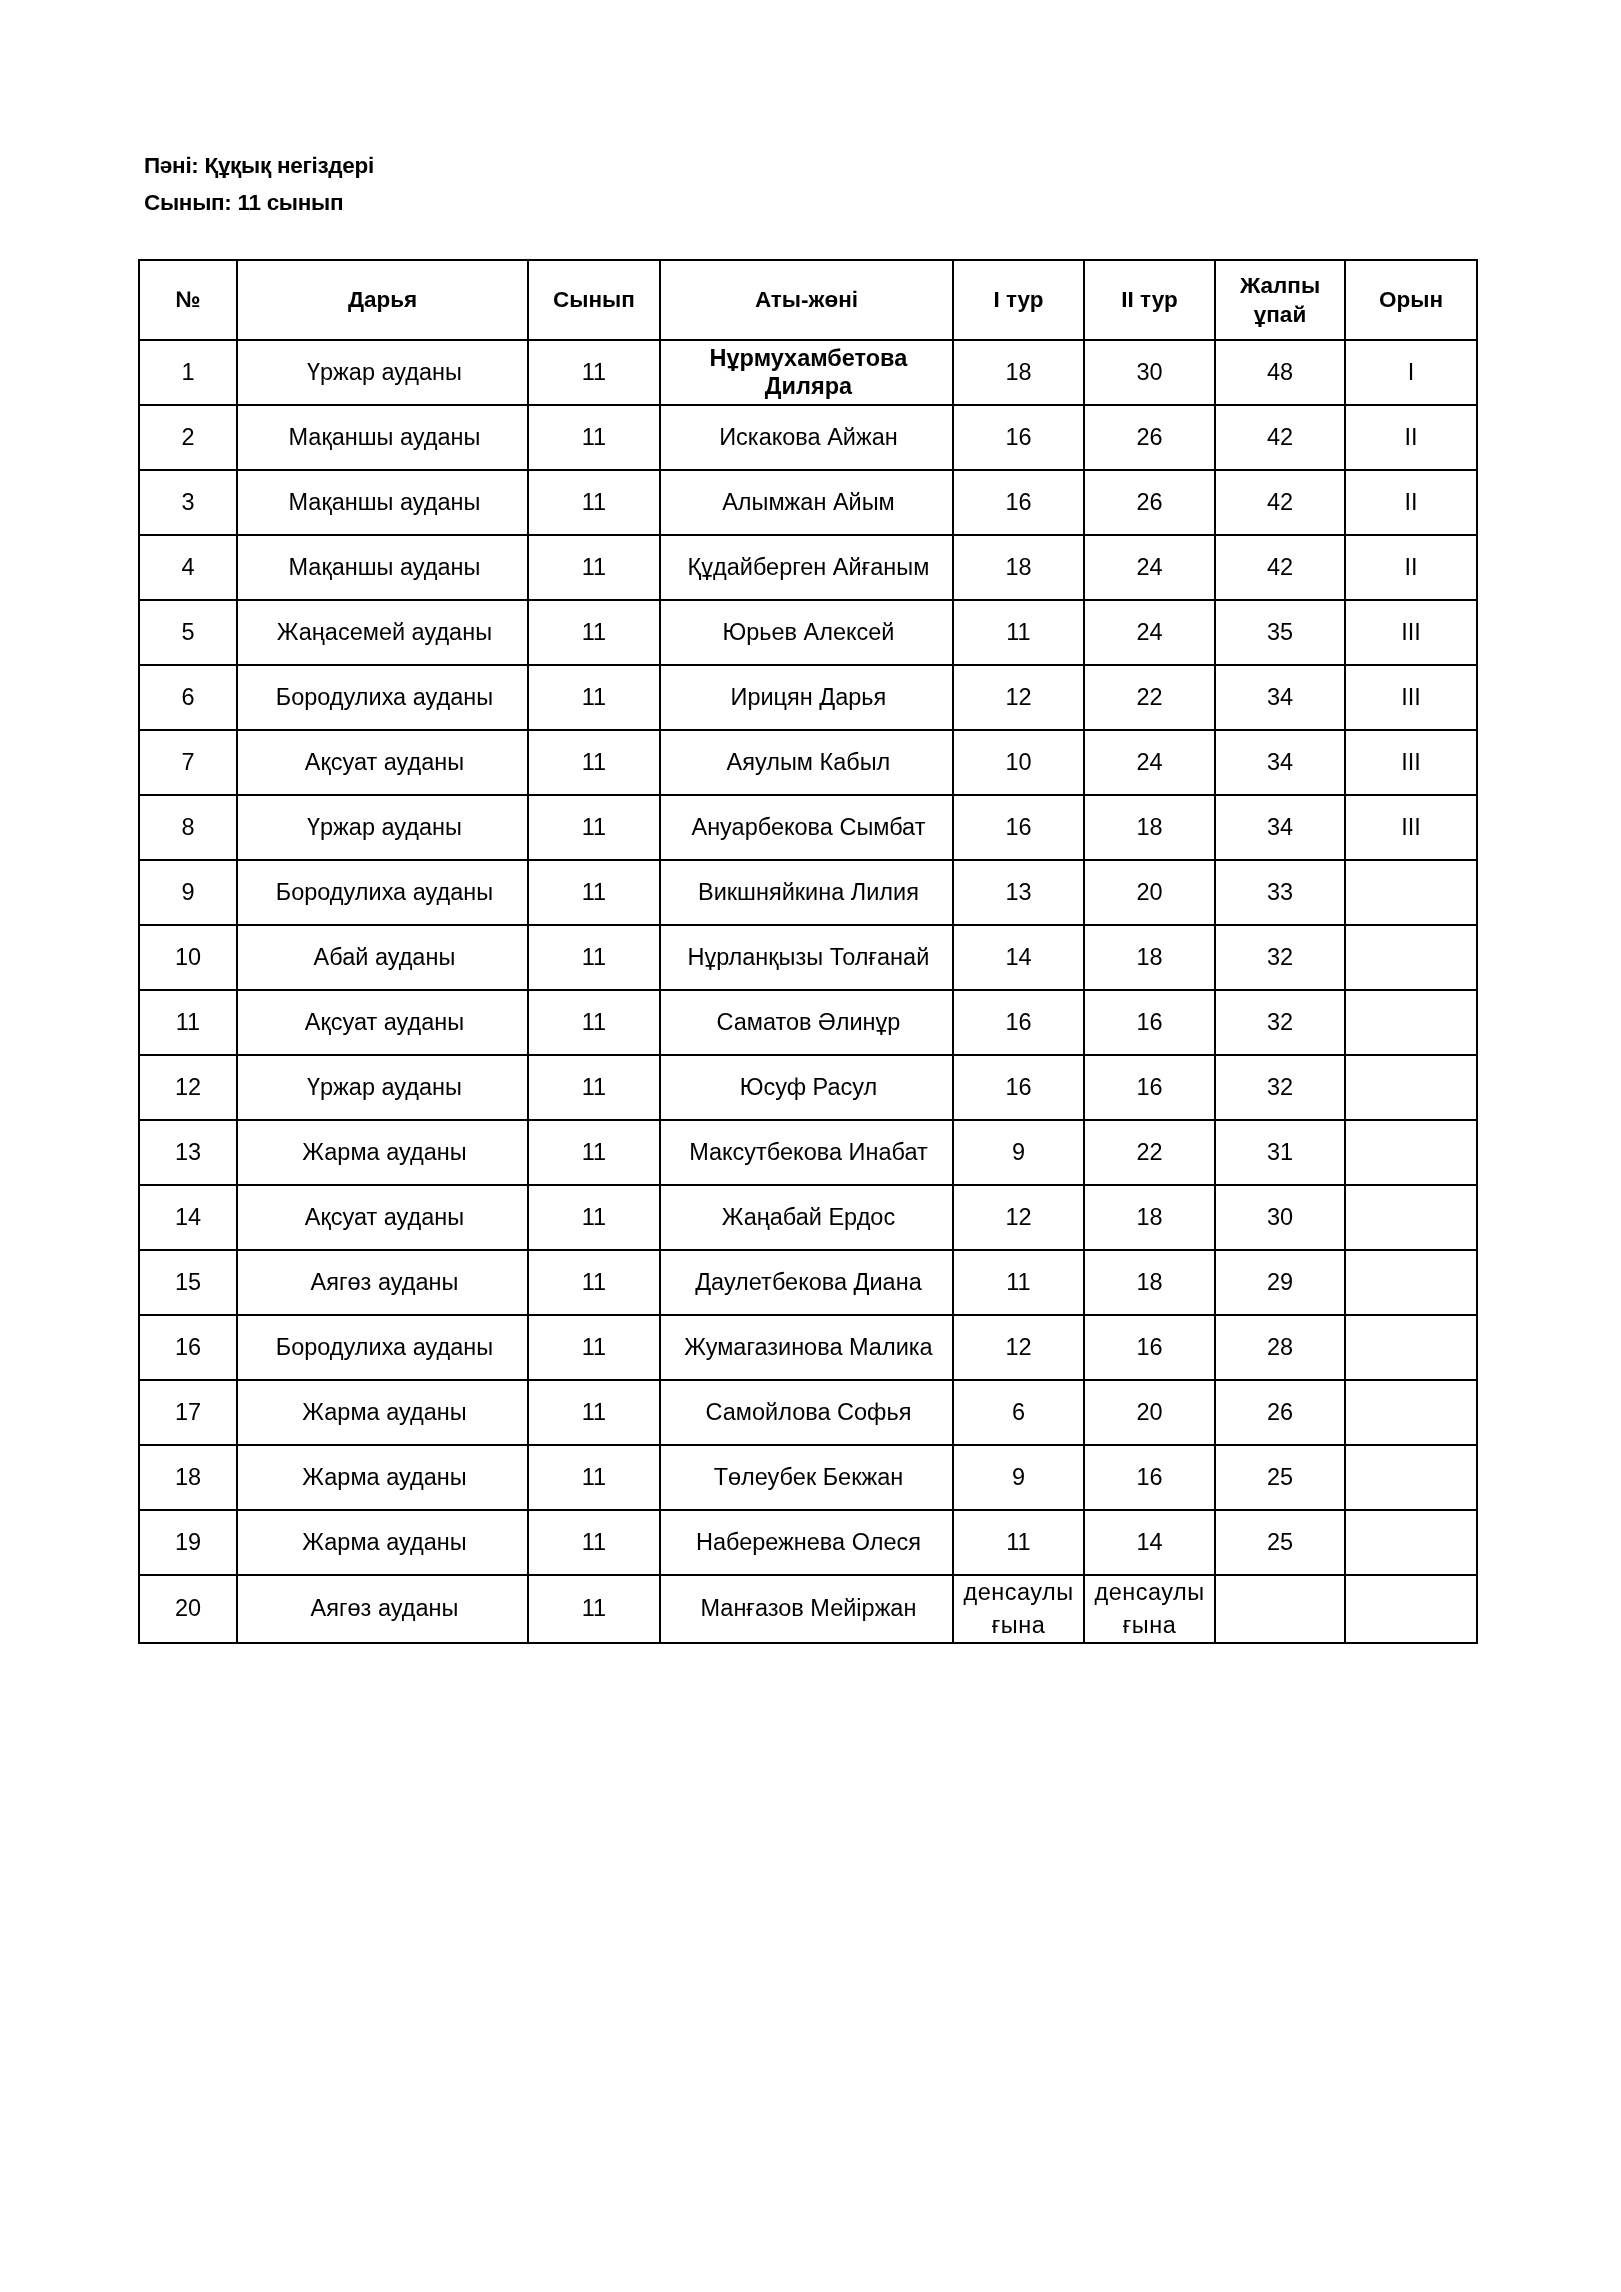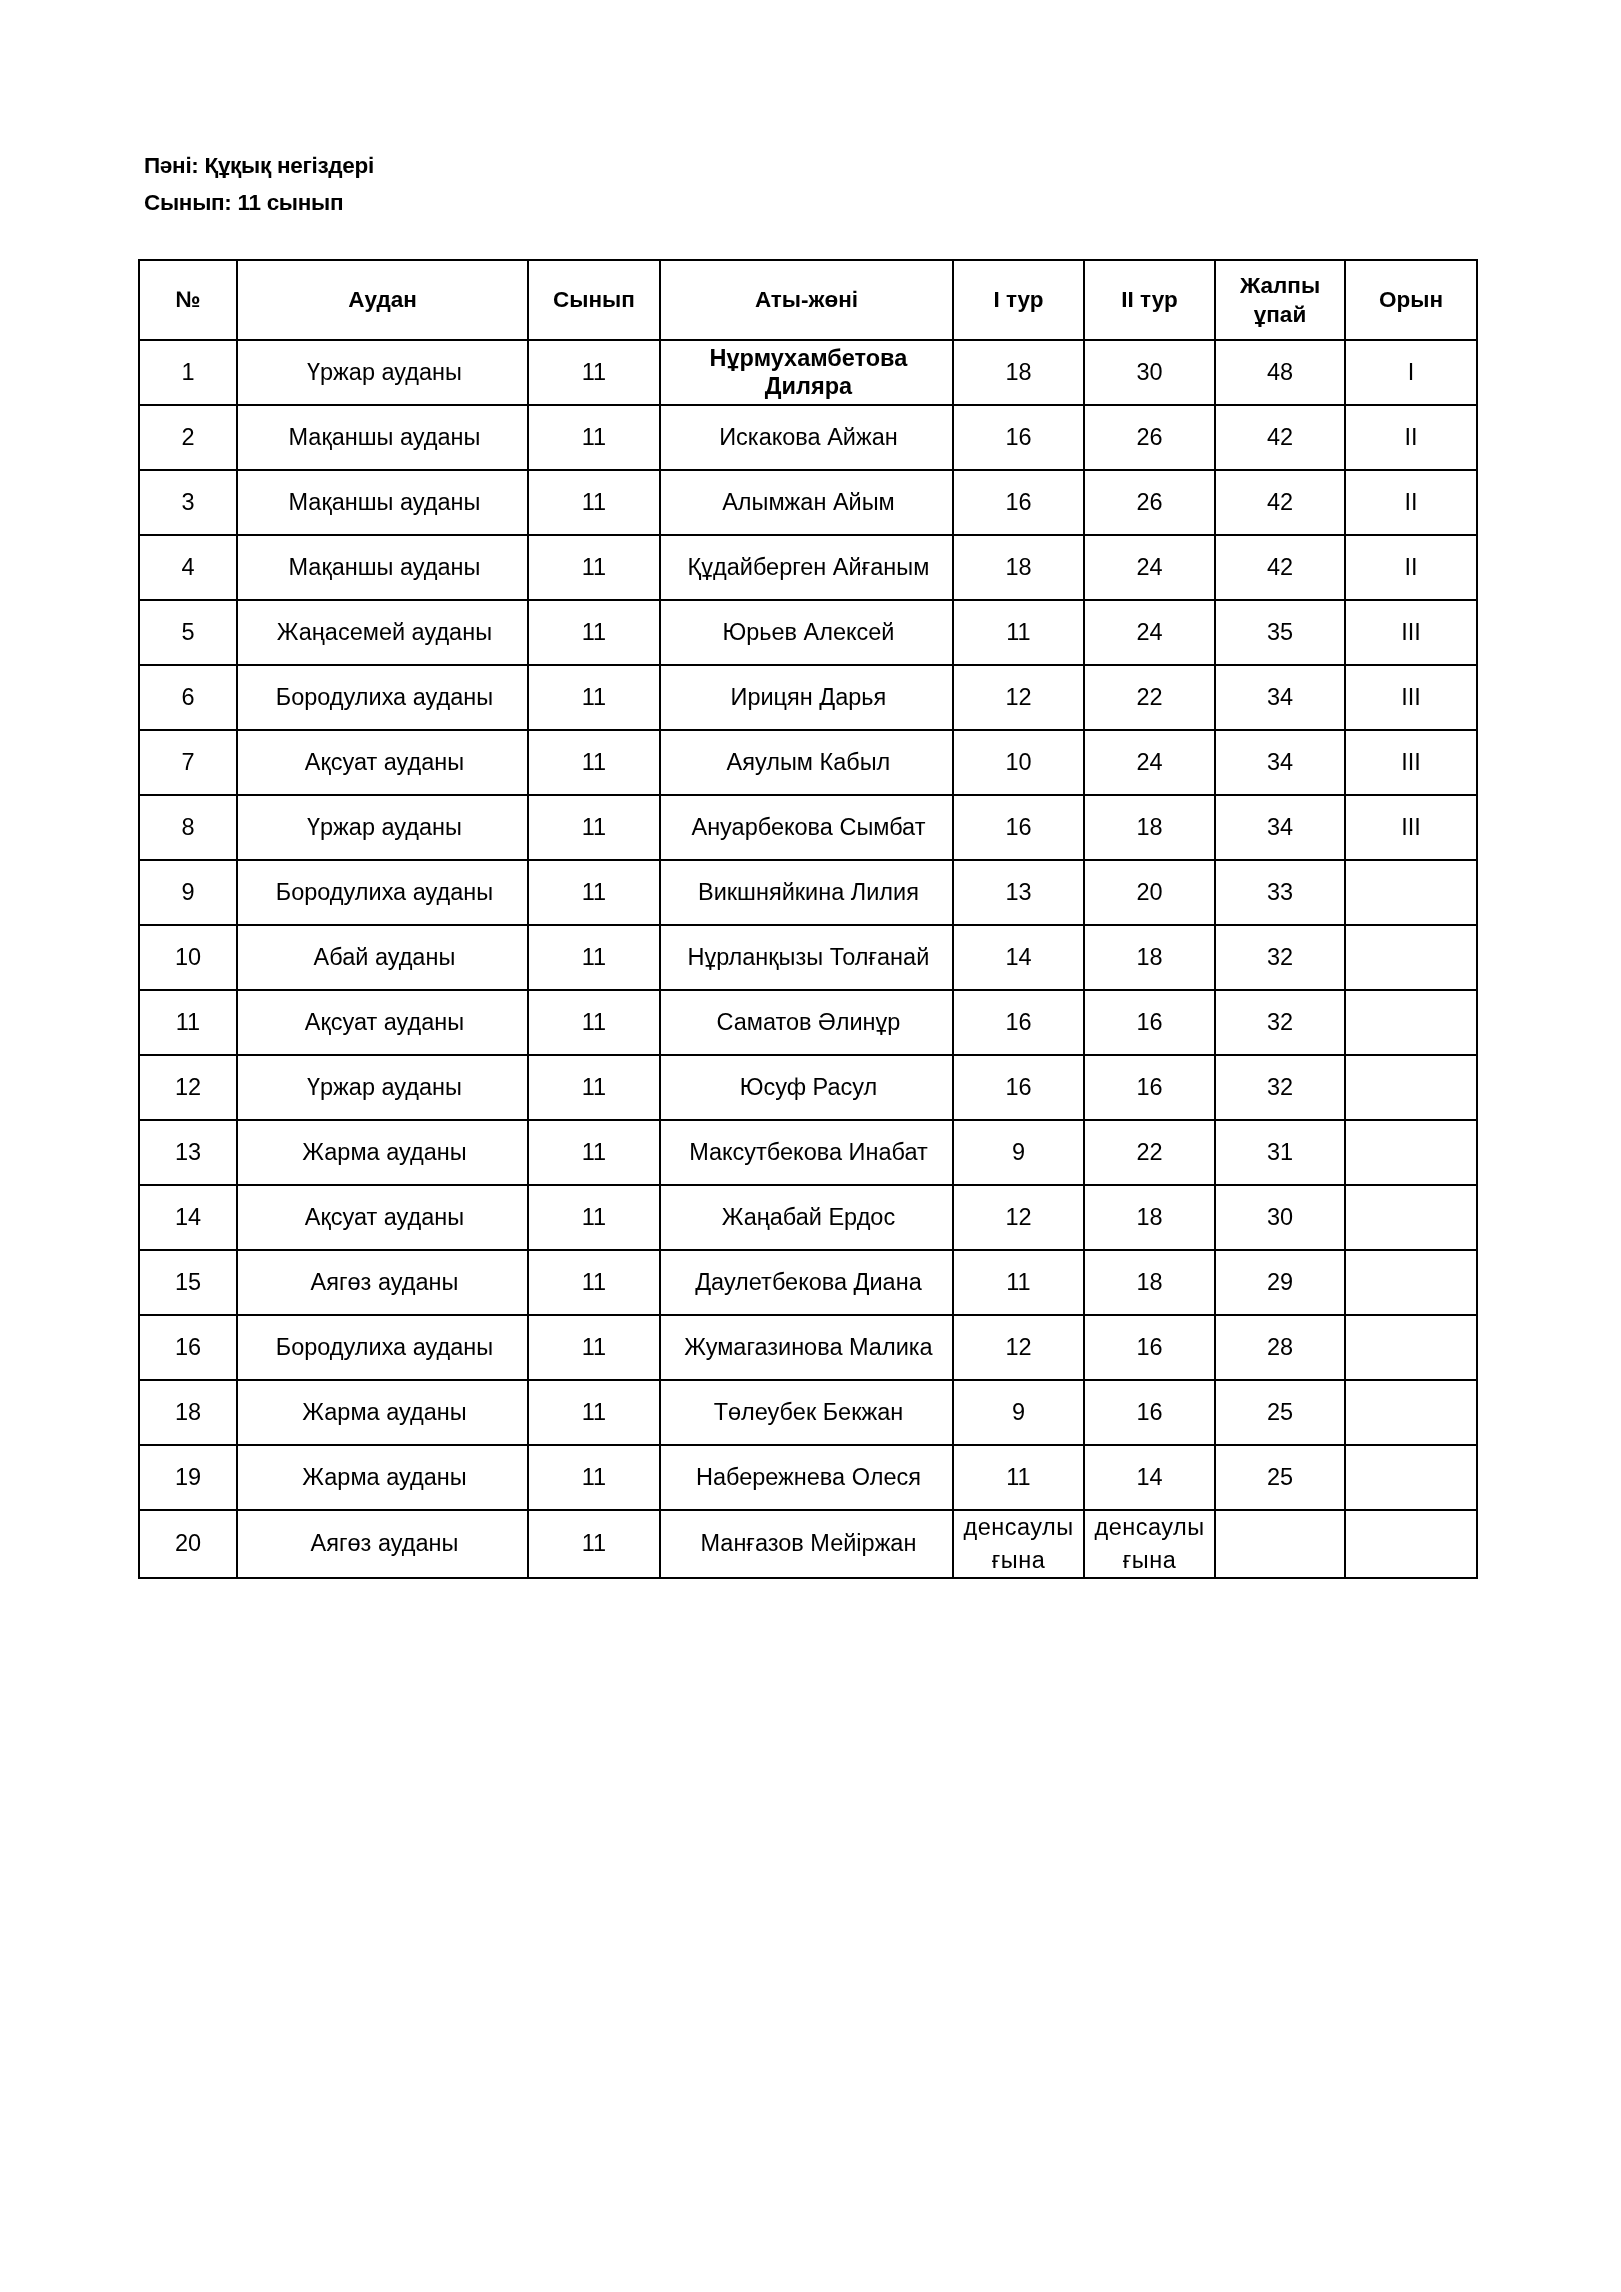--- a/index.html
+++ b/index.html
@@ -31,21 +31,21 @@
       <col style="width:132px">
       <col style="width:293px">
     <col style="width:131px">
       <col style="width:131px">
       <col style="width:130px">
       <col style="width:132px">
   </colgroup>
   <thead>
     <tr>
       <th>№</th>
-      <th>Аудан</th>
+      <th>Дарья</th>
       <th>Сынып</th>
       <th>Аты-жөні</th>
       <th>І тур</th>
       <th>ІІ тур</th>
       <th style="padding:0 1px">Жалпы ұпай</th>
       <th>Орын</th>
     </tr>
   </thead>
   <tbody id="tbody">
       <tr>
@@ -202,20 +202,30 @@
         <td>16</td>
         <td class="left">Бородулиха ауданы</td>
         <td>11</td>
         <td class="left">Жумагазинова Малика</td>
         <td>12</td>
         <td>16</td>
         <td>28</td>
         <td></td>
       </tr>
       <tr>
+        <td>17</td>
+        <td class="left">Жарма ауданы</td>
+        <td>11</td>
+        <td class="left">Самойлова Софья</td>
+        <td>6</td>
+        <td>20</td>
+        <td>26</td>
+        <td></td>
+      </tr>
+      <tr>
         <td>18</td>
         <td class="left">Жарма ауданы</td>
         <td>11</td>
         <td class="left">Төлеубек Бекжан</td>
         <td>9</td>
         <td>16</td>
         <td>25</td>
         <td></td>
       </tr>
       <tr>

